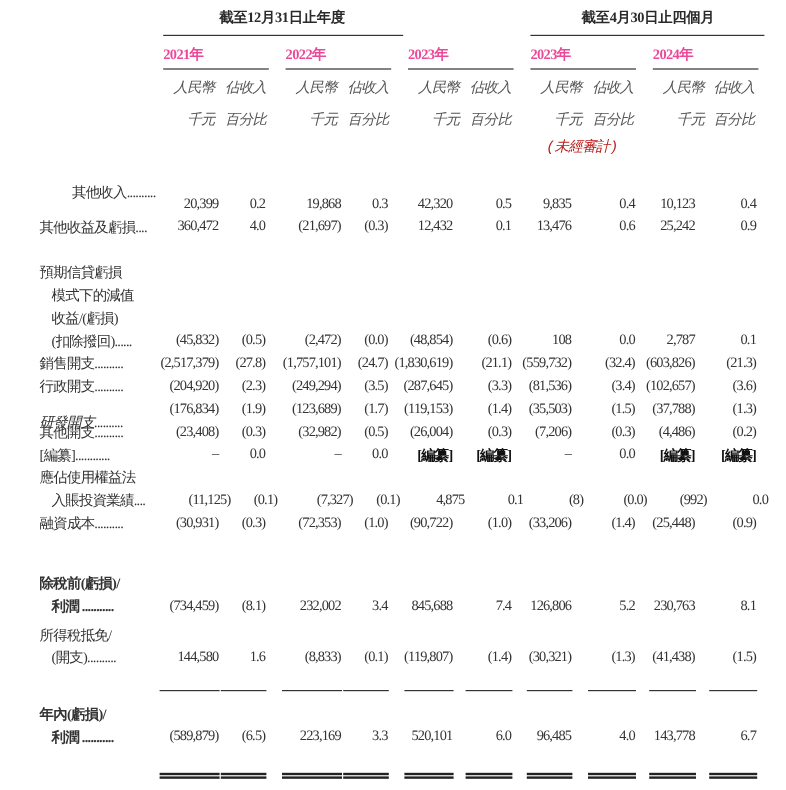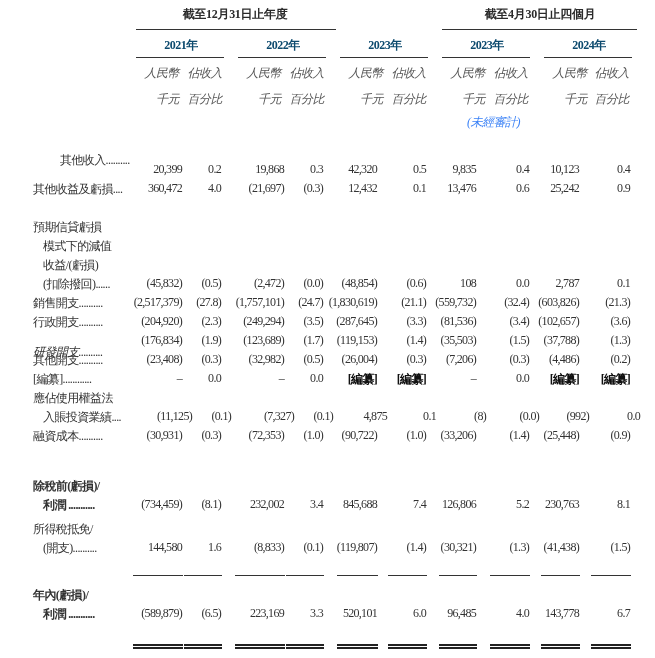--- a/index.html
+++ b/index.html
@@ -3,23 +3,23 @@
 <meta charset="utf-8">
 <style>
   html, body { margin: 0; padding: 0; background: #ffffff; }
   body {
     width: 655px; height: 658px; position: relative; overflow: hidden;
     font-family: "Liberation Serif", "DejaVu Serif", serif;
     color: #2b2b2b;
   }
   .hdr-group { position: absolute; text-align: center; font-weight: bold; font-size: 12px; color: #2a2a2a; letter-spacing: -0.3px; }
   .rule { position: absolute; height: 1px; background: #333; }
-  .year { position: absolute; text-align: center; font-weight: bold; font-size: 12px; color: #0c4a6e; letter-spacing: -0.5px; }
+  .year { position: absolute; text-align: left; font-weight: bold; font-size: 12px; color: #ec4899; letter-spacing: -0.5px; }
   .unit { position: absolute; text-align: right; font-style: italic; font-size: 12px; color: #555; line-height: 26px; letter-spacing: -0.5px; }
-  .unaudited { position: absolute; text-align: right; font-style: italic; font-size: 12px; color: #3b82f6; letter-spacing: -0.5px; }
+  .unaudited { position: absolute; text-align: center; font-style: italic; font-size: 12px; color: #b91c1c; letter-spacing: -0.5px; font-family: Liberation Mono, monospace; }
 
   .row { position: absolute; left: 0; width: 655px; height: 19px; font-size: 12px; }
   .label { position: absolute; left: 33px; white-space: nowrap; letter-spacing: -0.6px; color: #333; }
   .label.indent { left: 43px; }
   .label.bold { font-weight: bold; }
   .cell { position: absolute; text-align: right; white-space: nowrap; letter-spacing: -0.7px; color: #333; }
   .c0 { right: calc(655px - 182px); }
   .c1 { right: calc(655px - 221px); }
   .c2 { right: calc(655px - 284px); }
   .c3 { right: calc(655px - 323px); }

